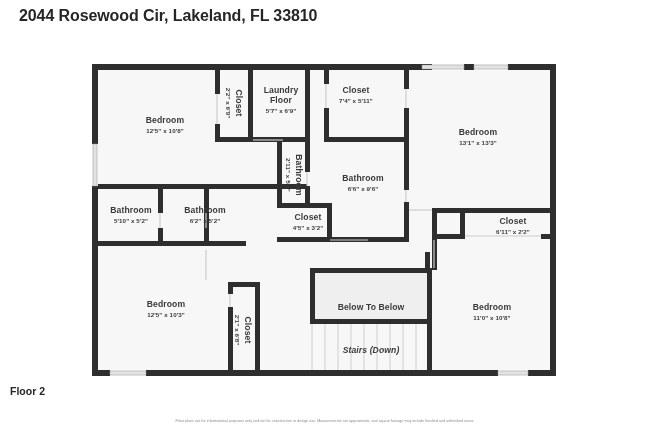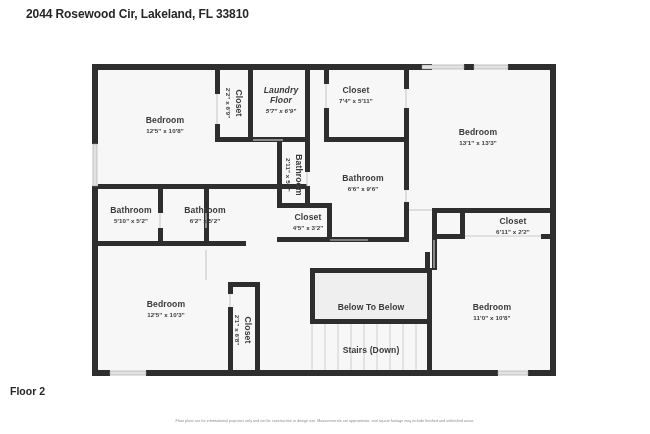--- a/index.html
+++ b/index.html
@@ -10,23 +10,23 @@
   body {
     width: 650px;
     height: 434px;
     font-family: "Liberation Sans", sans-serif;
     color: #2b2b2b;
     position: relative;
     overflow: hidden;
   }
   #address-title {
     position: absolute;
-    left: 26px;
+    left: 19px;
     top: 7px;
-    font-size: 12px;
+    font-size: 16px;
     font-weight: bold;
     color: #262626;
     letter-spacing: -0.1px;
   }
   #floor-label {
     position: absolute;
     left: 10px;
     top: 385px;
     font-size: 10.5px;
     font-weight: bold;
@@ -227,21 +227,21 @@
   <div class="rm-label rot-plain" style="left:165px; top:125px;">
     <span class="rm-name">Bedroom</span>
     <span class="rm-dim">12'5" x 10'8"</span>
   </div>
 
   <div class="rm-label rot rot-cw" style="left:234px; top:103px;">
     <span class="rm-name">Closet</span>
     <span class="rm-dim">2'2" x 6'9"</span>
   </div>
 
-  <div class="rm-label rot-plain" style="left:281px; top:100px; width:50px;font-style:italic;">
+  <div class="rm-label rot-plain" style="left:281px; top:100px; width:50px;">
     <span class="rm-name">Laundry</span>
     <span class="rm-name">Floor</span>
     <span class="rm-dim">5'7" x 6'9"</span>
   </div>
 
   <div class="rm-label rot-plain" style="left:356px; top:95px;">
     <span class="rm-name">Closet</span>
     <span class="rm-dim">7'4" x 5'11"</span>
   </div>
 
@@ -292,19 +292,19 @@
 
   <div class="rm-label rot-plain" style="left:492px; top:312px;">
     <span class="rm-name">Bedroom</span>
     <span class="rm-dim">11'0" x 10'8"</span>
   </div>
 
   <div class="rm-label rot-plain" style="left:371px; top:308px;">
     <span class="rm-name">Below To Below</span>
   </div>
 
-  <div class="rm-label rot-plain" style="left:371px; top:351px;">
+  <div class="rm-label rot-plain" style="left:371px; top:351px;font-style:italic;">
     <span class="rm-name">Stairs (Down)</span>
   </div>
 </div>
 
 <div id="floor-label">Floor 2</div>
 <div id="disclaimer">Floor plans are for informational purposes only and not for construction or design use. Measurements are approximate, and square footage may include finished and unfinished areas.</div>
 
 </body></html>

